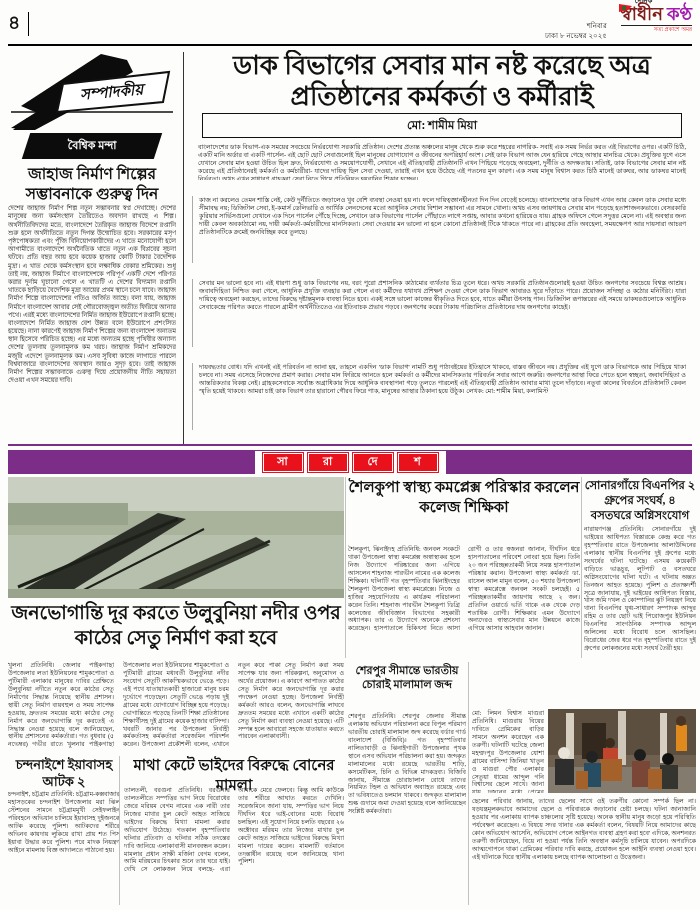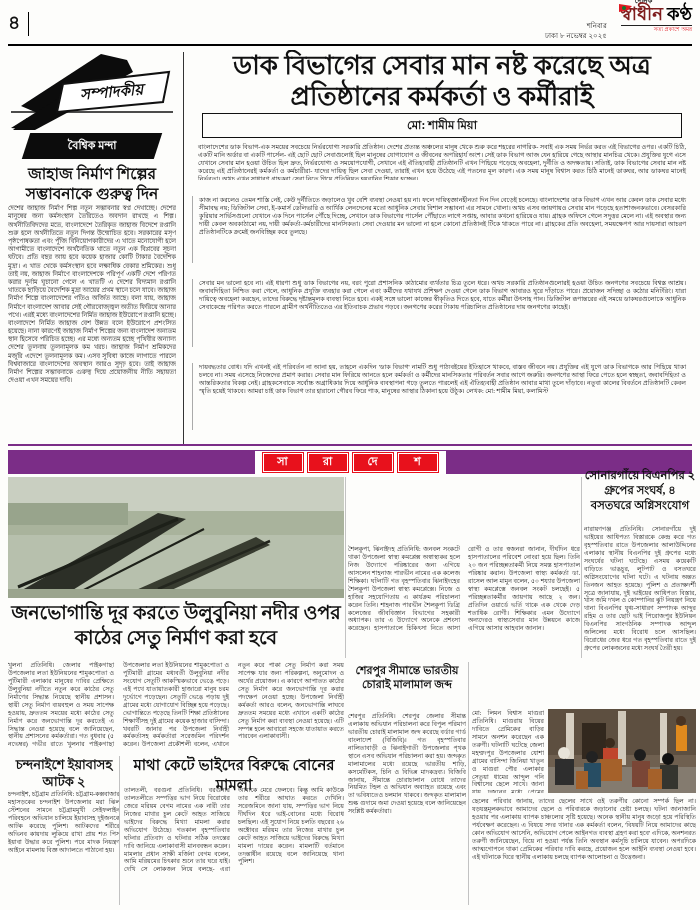--- a/index.html
+++ b/index.html
@@ -12,21 +12,21 @@
            display:flex; align-items:flex-end; justify-content:space-between; padding-bottom:4px; }
   .hdr-left{ display:flex; align-items:center; gap:8px; }
   .page-num{ font-size:19px; font-weight:bold; }
   .hdr-sep{ width:1px; height:24px; background:#000; }
   .section-title{ font-size:20px; font-weight:bold; letter-spacing:.5px; }
   .hdr-right{ display:flex; align-items:flex-end; gap:14px; }
   .date-block{ text-align:right; font-size:7px; line-height:1.35; color:#222; font-family:"Liberation Sans",sans-serif; }
   .logo{ text-align:center; line-height:1; position:relative; padding-bottom:8px; }
   .logo .daily{ font-size:7px; font-weight:bold; text-align:left; margin-left:14px; }
   .logo .nameline{ display:flex; align-items:baseline; gap:4px; font-weight:bold; font-size:18px; }
-  .logo .g{ color:#7f1d1d; } .logo .r{ color:#000000; }
+  .logo .g{ color:#7f1d1d; } .logo .r{ color:#a21caf; }
   .logo .flag{ position:absolute; left:-2px; top:5px; }
   .logo .tagline{ font-size:5.5px; color:#e01b24; text-align:right; margin-top:2px; border-top:1px solid #222; padding-top:1px; font-family:"Liberation Sans",sans-serif; }
 
   
   .editorial{ position:absolute; left:8px; top:52px; width:176px; height:392px; border-right:1px solid #333; padding-right:7px; overflow:hidden; }
   .ed-logo{ display:block; margin:0 auto 3px auto; }
   .kicker{ background:#0c0c0c; width:132px; margin:2px auto 5px auto; padding:2px 0 3px 0; transform:skewX(-18deg); text-align:center; }
   .kicker span{ display:inline-block; transform:skewX(18deg); color:#fff; font-weight:bold; font-size:11px; }
   .ed-head{ font-size:15.5px; font-weight:bold; text-align:center; line-height:1.3; }
   .ed-body{ font-size:6.4px; line-height:1.28; text-align:justify; height:236px; overflow:hidden; color:#1a1a1a; }
@@ -70,21 +70,21 @@
   .shail-body{ left:348px; top:545px; width:232px; height:112px; column-count:2; column-gap:8px; }
 
   .sher-head{ left:348px; top:663px; width:118px; font-size:11px; }
   .sher-body{ left:348px; top:712px; width:118px; height:193px; }
 
   .mag-head{ left:470px; top:661px; width:226px; font-size:15.5px; }
   .mag-byline{ left:472px; top:709px; width:72px; height:84px; }
   .mag-photo{ left:548px; top:709px; width:148px; height:84px; }
   .mag-body{ left:472px; top:797px; width:224px; height:108px; }
 
-  .sona-head{ left:584px; top:468px; width:112px; font-size:11.5px; }
+  .sona-head{ left:584px; top:478px; width:112px; font-size:11.5px; }
   .sona-body{ left:584px; top:525px; width:112px; height:133px; }
 </style>
 </head>
 <body>
 
 <div class="page">
 
   <div class="header">
     <div class="hdr-left">
       <span class="page-num">৪</span>
@@ -165,20 +165,21 @@
   </div>
   <div class="abs h-big bridge-head">জনভোগান্তি দূর করতে উলুবুনিয়া নদীর ওপর কাঠের সেতু নির্মাণ করা হবে</div>
   <div class="abs bodytxt bridge-body">খুলনা প্রতিনিধি। জেলার পাইকগাছা উপজেলার লতা ইউনিয়নের শামুকপোতা ও পুটিমারী এলাকার মানুষের দাবির প্রেক্ষিতে উলুবুনিয়া নদীতে নতুন করে কাঠের সেতু নির্মাণের সিদ্ধান্ত নিয়েছে স্থানীয় প্রশাসন। স্থায়ী সেতু নির্মাণ ব্যয়বহুল ও সময় সাপেক্ষ হওয়ায়, দ্রুততম সময়ের মধ্যে কাঠের সেতু নির্মাণ করে জনভোগান্তি দূর করতেই এ সিদ্ধান্ত নেওয়া হয়েছে বলে জানিয়েছেন, স্থানীয় প্রশাসনের কর্মকর্তারা। গত বুধবার (৫ নভেম্বর) গভীর রাতে খুলনার পাইকগাছা উপজেলার লতা ইউনিয়নের শামুকপোতা ও পুটিমারী গ্রামের মধ্যবর্তী উলুবুনিয়া নদীর সংযোগ সেতুটি আকস্মিকভাবে ভেঙে পড়ে। এই পথে যাতায়াতকারী হাজারো মানুষ চরম দুর্ভোগে পড়েছেন। সেতুটি ভেঙে পড়ায় দুই গ্রামের মধ্যে যোগাযোগ বিচ্ছিন্ন হয়ে পড়েছে। ভোগান্তিতে পড়েছে তিনটি শিক্ষা প্রতিষ্ঠানের শিক্ষার্থীসহ দুই গ্রামের কয়েক হাজার বাসিন্দা। খবরটি জানার পর উপজেলা নির্বাহী কর্মকর্তাসহ কর্মকর্তারা সরেজমিন পরিদর্শন করেন। উপজেলা প্রকৌশলী বলেন, এখানে নতুন করে পাকা সেতু নির্মাণ করা সময় সাপেক্ষ যার জন্য পরিকল্পনা, অনুমোদন ও অর্থের প্রয়োজন। এ কারণে আপাতত কাঠের সেতু নির্মাণ করে জনভোগান্তি দূর করার পদক্ষেপ নেওয়া হচ্ছে। উপজেলা নির্বাহী কর্মকর্তা আরও বলেন, জনভোগান্তি লাঘবে দ্রুততম সময়ের মধ্যে এখানে একটি কাঠের সেতু নির্মাণ করা ব্যবস্থা নেওয়া হয়েছে। এটি সম্পন্ন হলে আবারো সহজে যাতায়াত করতে পারবেন এলাকাবাসী।</div>
 
   <div class="abs h-big chand-head">চন্দনাইশে ইয়াবাসহ আটক ২</div>
   <div class="abs bodytxt chand-body">চন্দনাইশ, চট্টগ্রাম প্রতিনিধি: চট্টগ্রাম-কক্সবাজার মহাসড়কের চন্দনাইশ উপজেলার মরা ঝিল স্টেশনের সামনে চট্টগ্রামমুখী সেইফলাইন পরিবহনে অভিযান চালিয়ে ইয়াবাসহ দুইজনকে আটক করেছে পুলিশ। আটকদের শরীরে অভিনব কায়দায় লুকিয়ে রাখা প্রায় শত পিস ইয়াবা উদ্ধার করে পুলিশ। পরে মাদক নিয়ন্ত্রণ আইনে মামলায় বিজ্ঞ আদালতে পাঠানো হয়।</div>
 
   <div class="abs h-big matha-head">মাথা কেটে ভাইদের বিরুদ্ধে বোনের মামলা</div>
   <div class="abs bodytxt matha-body">তালতলী, বরগুনা প্রতিনিধি। বরগুনার তালতলীতে সম্পত্তির ভাগ নিয়ে বিরোধের জেরে মরিয়ম বেগম নামের এক নারী তার নিজের মাথার চুল কেটে আহত সাজিয়ে ভাইদের বিরুদ্ধে মিথ্যা মামলা করার অভিযোগ উঠেছে। গতকাল বৃহস্পতিবার ঘটনার প্রতিবাদ ও ঘটনার সঠিক তদন্তের দাবি জানিয়ে এলাকাবাসী মানববন্ধন করেন। মামলার প্রধান সাক্ষী মর্জিনা বেগম বলেন, আমি মরিয়মের চিৎকার শুনে তার ঘরে যাই। দেখি সে লোকজন নিয়ে বলছে- এরা আমাকে মেরে ফেলবে। কিন্তু আমি কাউকে তার শরীরে আঘাত করতে দেখিনি। সরেজমিনে জানা যায়, সম্পত্তির ভাগ নিয়ে দীর্ঘদিন ধরে ভাই-বোনের মধ্যে বিরোধ চলছিল। এই সুযোগ নিয়ে চলতি বছরের ২৬ অক্টোবর মরিয়ম তার নিজের মাথার চুল কেটে আহত সাজিয়ে ভাইদের বিরুদ্ধে মিথ্যা মামলা দায়ের করেন। মামলাটি বর্তমানে তদন্তাধীন রয়েছে বলে জানিয়েছে থানা পুলিশ।</div>
 
+  <div class="abs h-big shail-head">শৈলকুপা স্বাস্থ্য কমপ্লেক্স পরিস্কার করলেন কলেজ শিক্ষিকা</div>
   <div class="abs bodytxt shail-body">শৈলকুপা, ঝিনাইদহ প্রতিনিধি: জনবল সংকটে থাকা উপজেলা স্বাস্থ্য কমপ্লেক্স অস্বাস্থ্যকর হলে নিজ উদ্যোগে পরিষ্কারের জন্য এগিয়ে আসলেন শাহনাজ পারভীন নামের এক কলেজ শিক্ষিকা। ঘটনাটি গত বৃহস্পতিবার ঝিনাইদহের শৈলকুপা উপজেলা স্বাস্থ্য কমপ্লেক্সে। নিজে ও হাজির সহযোগিতায় এ কার্যক্রম পরিচালনা করেন তিনি। শাহনাজ পারভীন শৈলকুপা ডিগ্রি কলেজের জীববিজ্ঞান বিভাগের সহকারী অধ্যাপক। তার এ উদ্যোগে অনেকে প্রশংসা করেছেন। হাসপাতালে চিকিৎসা নিতে আসা রোগী ও তার স্বজনরা জানান, দীর্ঘদিন ধরে হাসপাতালের পরিবেশ নোংরা হয়ে ছিল। তিনি ২০ জন পরিচ্ছন্নতাকর্মী নিয়ে সমস্ত হাসপাতাল পরিষ্কার করান। উপজেলা স্বাস্থ্য কর্মকর্তা ডা. রাসেল আল মামুন বলেন, ৫০ শয্যার উপজেলা স্বাস্থ্য কমপ্লেক্সে জনবল সংকট চলছেই। ৫ পরিচ্ছন্নতাকর্মীর জায়গায় আছে ২ জন। প্রতিদিন ওয়ার্ডে ভর্তি থাকে এক থেকে দেড় শতাধিক রোগী। শিক্ষিকার এমন উদ্যোগে অন্যদেরও স্বাস্থ্যসেবার মান উন্নয়নে কাজে এগিয়ে আসার আহবান জানান।</div>
 
   <div class="abs h-big sher-head">শেরপুর সীমান্তে ভারতীয় চোরাই মালামাল জব্দ</div>
   <div class="abs bodytxt sher-body">শেরপুর প্রতিনিধি। শেরপুর জেলার সীমান্ত এলাকায় অভিযান পরিচালনা করে বিপুল পরিমাণ ভারতীয় চোরাই মালামাল জব্দ করেছে বর্ডার গার্ড বাংলাদেশ (বিজিবি)। গত বৃহস্পতিবার নালিতাবাড়ী ও ঝিনাইগাতী উপজেলার পৃথক স্থানে এসব অভিযান পরিচালনা করা হয়। জব্দকৃত মালামালের মধ্যে রয়েছে ভারতীয় শাড়ি, কসমেটিকস, চিনি ও বিভিন্ন মাদকদ্রব্য। বিজিবি জানায়, সীমান্তে চোরাচালান রোধে তাদের নিয়মিত টহল ও অভিযান অব্যাহত রয়েছে এবং তা ভবিষ্যতেও চলমান থাকবে। জব্দকৃত মালামাল শুল্ক গুদামে জমা দেওয়া হয়েছে বলে জানিয়েছেন সংশ্লিষ্ট কর্মকর্তারা।</div>
 
   <div class="abs bodytxt mag-byline">মো: লিমন বিশ্বাস মাগুরা প্রতিনিধি। মাগুরায় বিয়ের দাবিতে প্রেমিকের বাড়ির সামনে অনশন করেছেন এক তরুণী। ঘটনাটি ঘটেছে জেলা মহম্মদপুর উপজেলার যোশা গ্রামের বাসিন্দা জিনিয়া খাতুন ও মাগুরা পৌর এলাকার সেতুয়া ধামের আব্দুল গনি বিশ্বাসের ছেলে সাথে। জানা যায়, দুজনের মধ্যে প্রেমের সম্পর্ক ছিল।</div>
   <div class="abs mag-photo">
     <svg class="photo" width="148" height="84" viewBox="0 0 148 84">
       <rect width="148" height="84" fill="#6f6050"></rect>
       <rect x="0" y="0" width="148" height="46" fill="#5d4f40"></rect>

